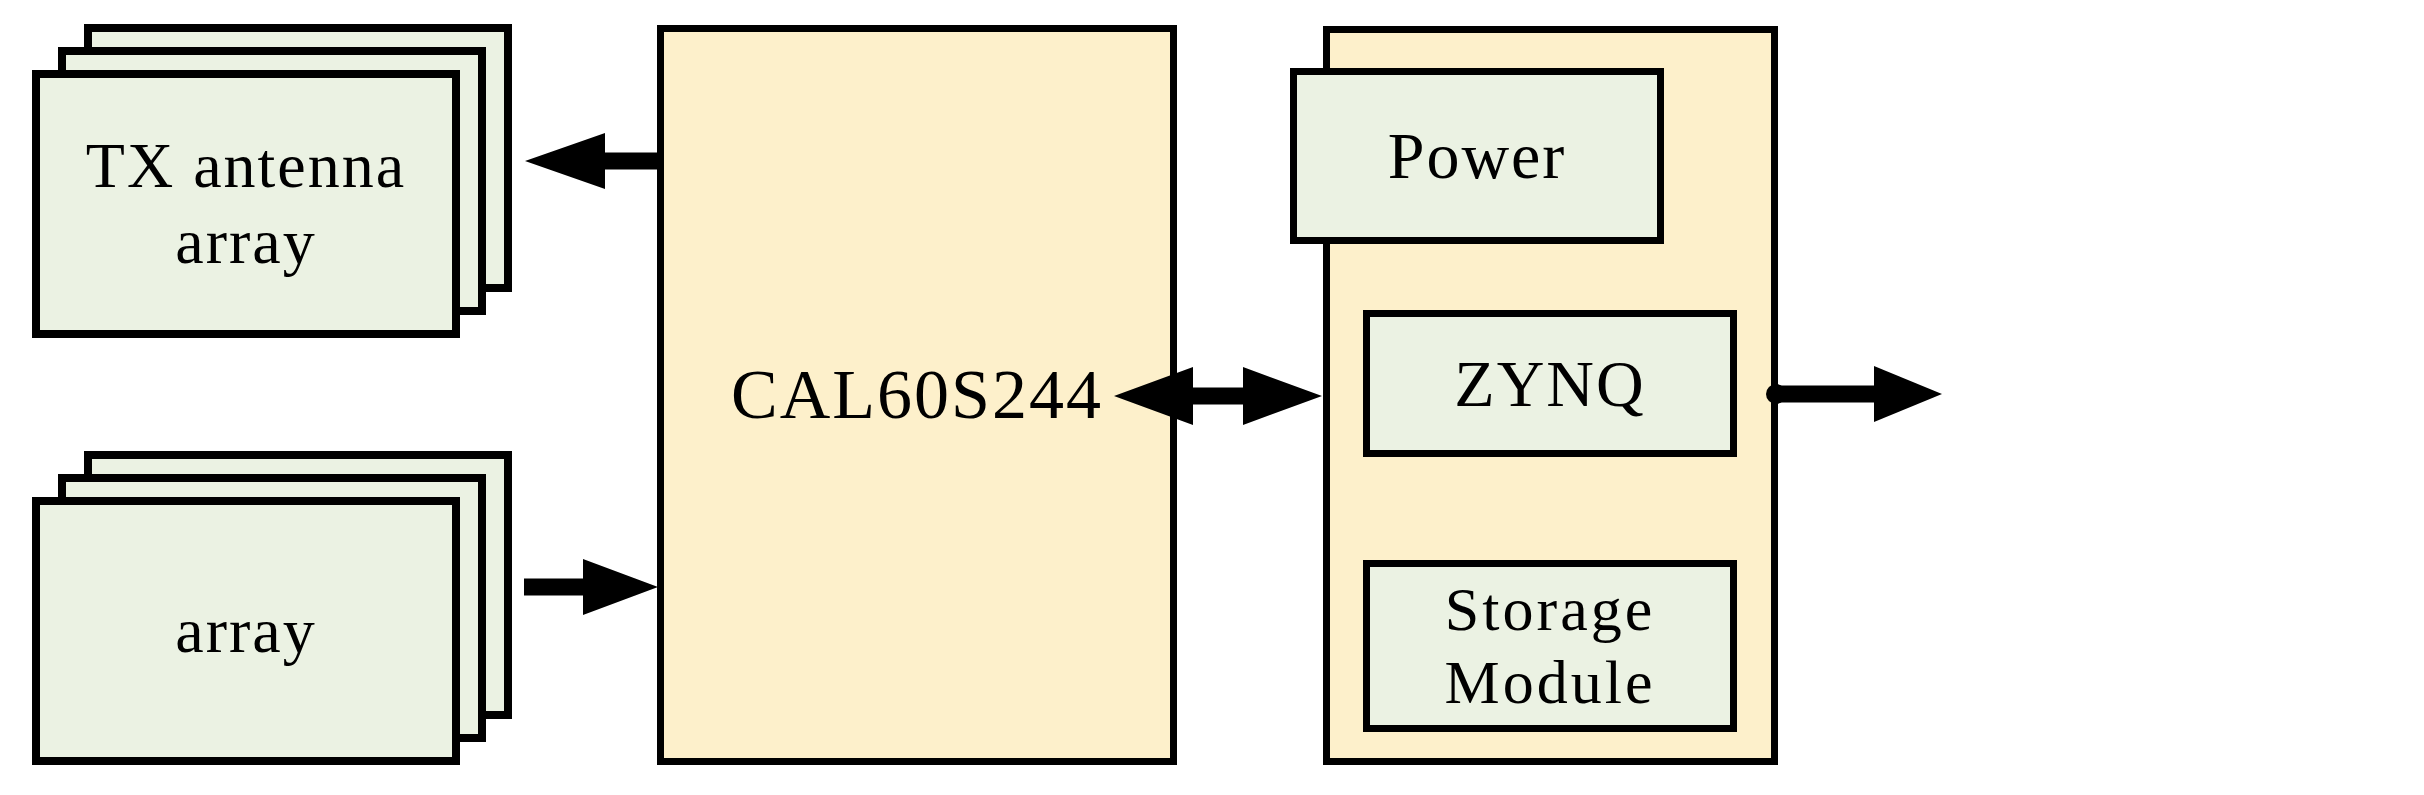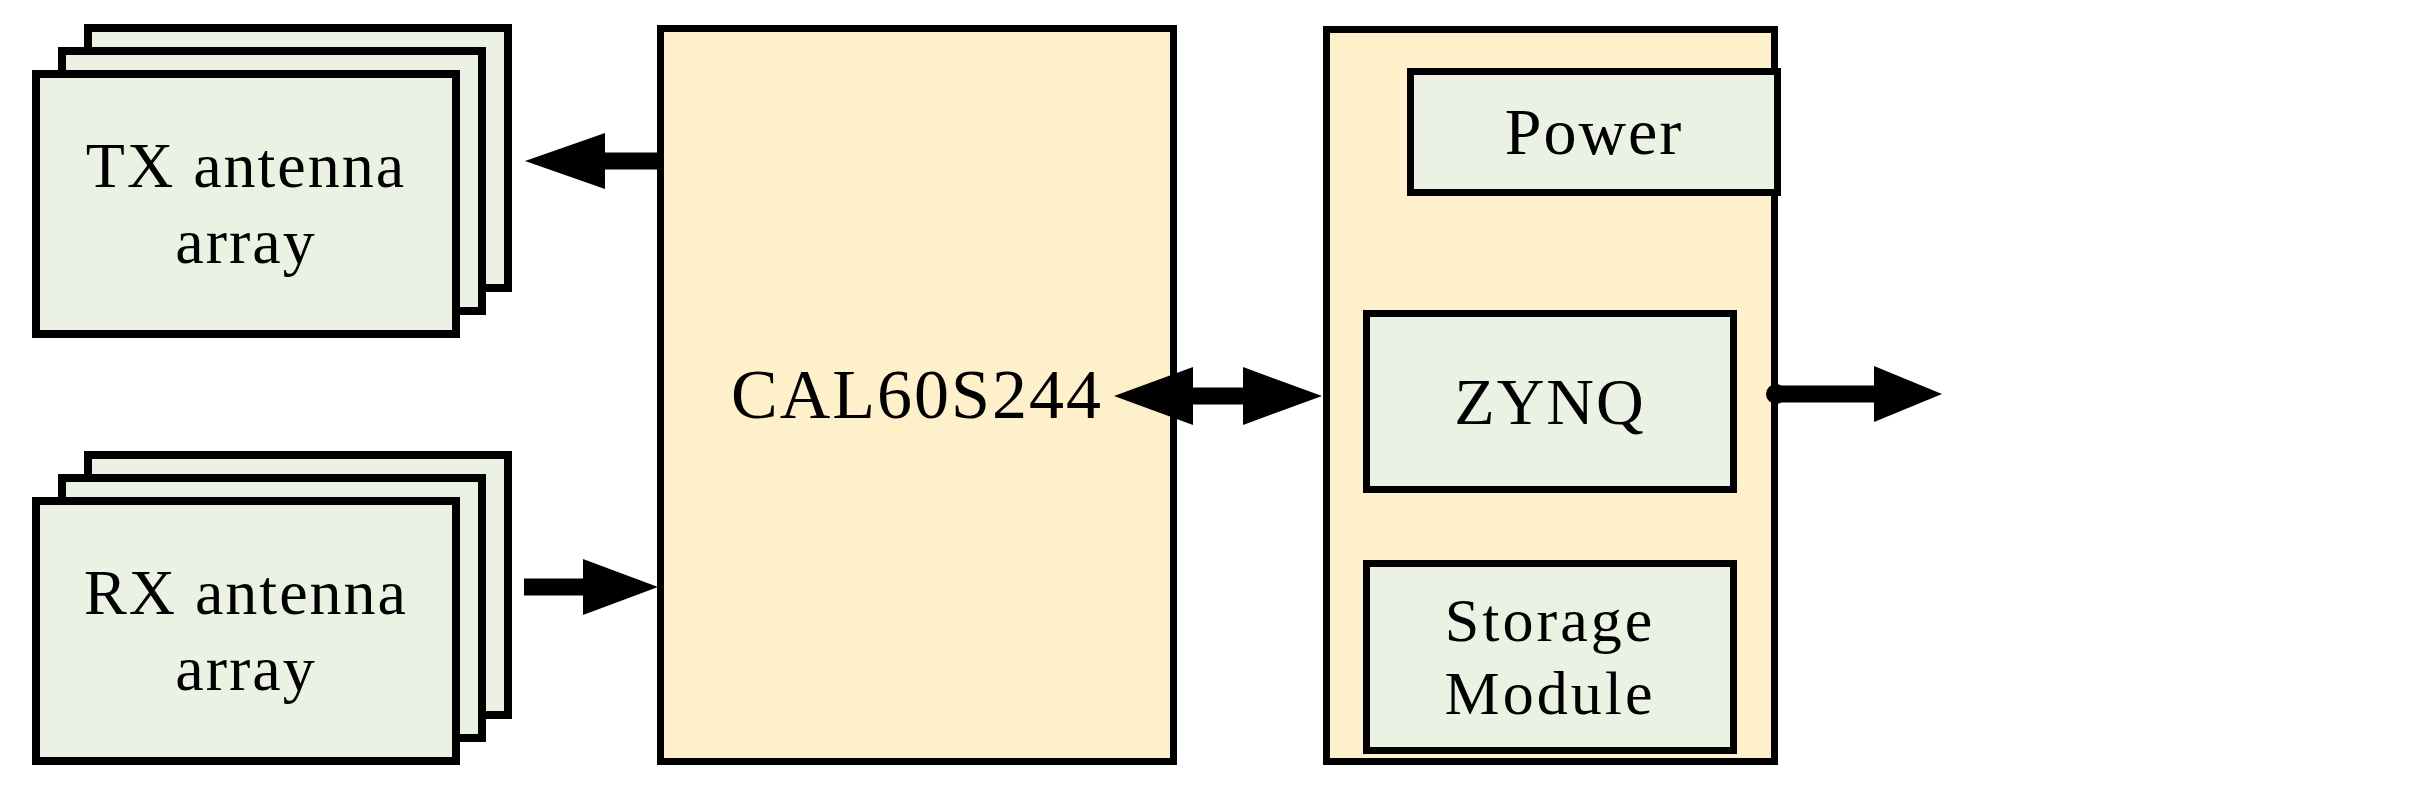--- a/index.html
+++ b/index.html
@@ -70,23 +70,23 @@
   .panel-box {
     left: 1323px; top: 26px;
     width: 455px; height: 739px;
     background: #fdf0cb;
   }
   .inner-box {
     background: #ebf2e3;
     font-size: 66px;
     letter-spacing: 2px;
   }
-  .power-box   { left: 1407px; top: 68px;  width: 374px; height: 128px; }
-  .zynq-box    { left: 1363px; top: 310px; width: 374px; height: 183px; }
-  .storage-box { left: 1363px; top: 560px; width: 374px; height: 194px;
+  .power-box   { left: 1290px; top: 68px;  width: 374px; height: 176px; }
+  .zynq-box    { left: 1363px; top: 310px; width: 374px; height: 147px; }
+  .storage-box { left: 1363px; top: 560px; width: 374px; height: 172px;
                  font-size: 62px; line-height: 1.18; letter-spacing: 3px; }
   .pc-box {
     left: 1942px; top: 283px;
     width: 453px; height: 222px;
     background: #ebf2e3;
     font-size: 70px;
     letter-spacing: 2px;
   }
   .arrows {
     position: absolute;
@@ -109,21 +109,20 @@
       <span>TX antenna</span>
       <span>array</span>
     </div>
   </div>
 
   <div>
     <div class="card rx-back"></div>
     <div class="card rx-mid"></div>
     <div class="card rx-front"></div>
     <div class="card-label rx-label">
-      <span>RX antenna</span>
       <span>array</span>
     </div>
   </div>
 
   <div class="box cal-box">
     <span>CAL60S244</span>
   </div>
 
   <div class="box panel-box"></div>
   <div class="box inner-box power-box">

